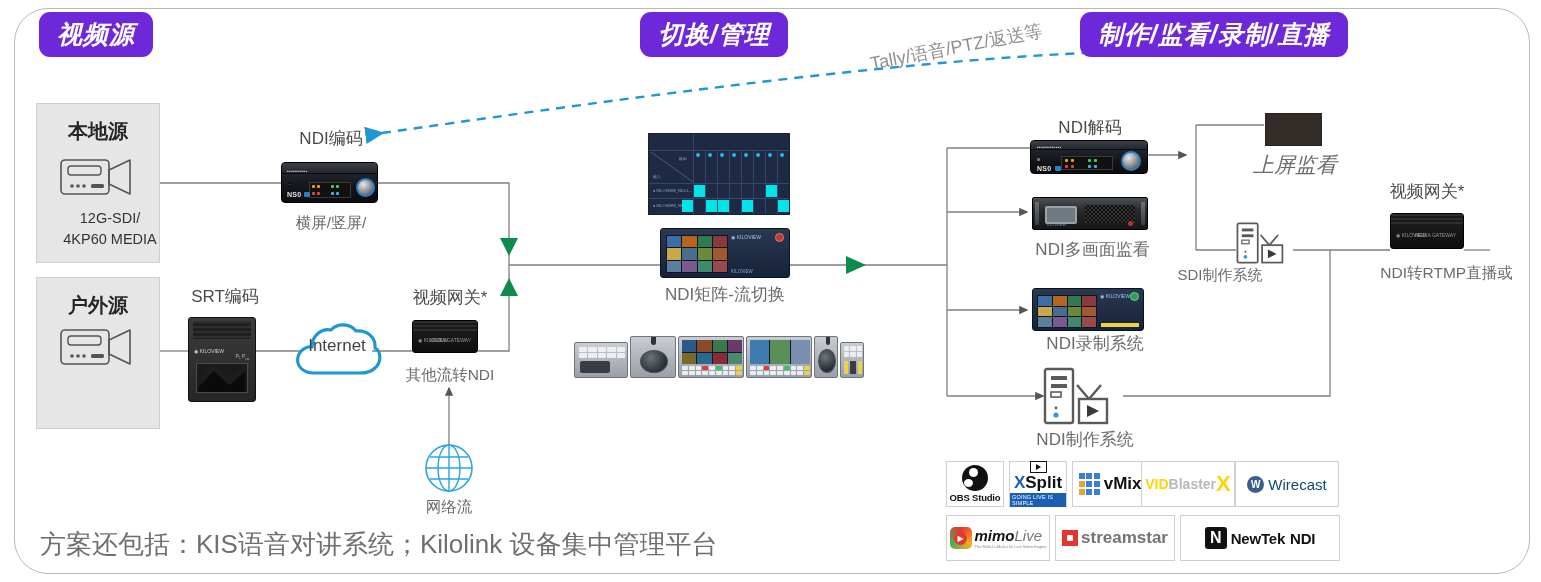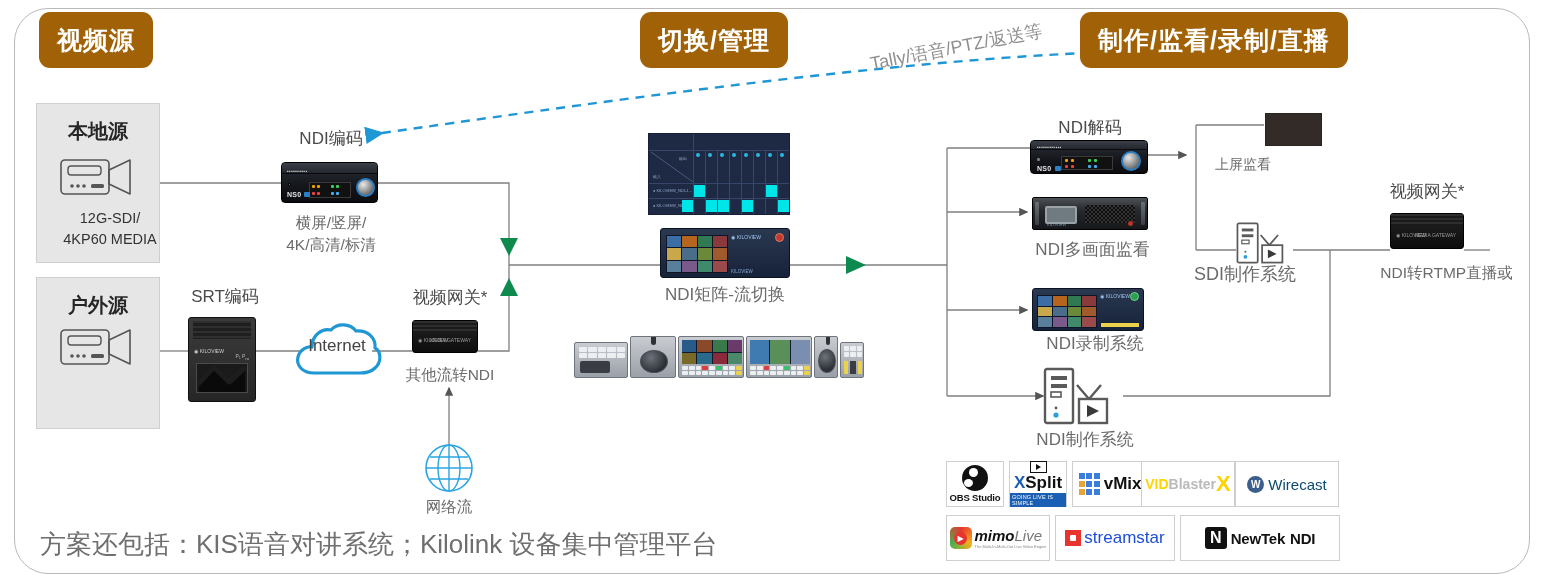--- a/index.html
+++ b/index.html
@@ -13,30 +13,31 @@
 
   .frame {
     position: absolute; left: 14px; top: 8px;
     width: 1516px; height: 566px;
     border: 1.6px solid #b9b9b9;
     border-radius: 34px;
   }
 
   .badge {
     position: absolute;
-    background: #a16207;
+    background: #6d28d9;
     color: #ffffff;
     border-radius: 11px;
     font-size: 25px;
     font-weight: bold;
     letter-spacing: 1px;
     display: flex; align-items: center; justify-content: center;
     white-space: nowrap;
     padding: 0 18px;
-    height: 56px;
+    height: 45px;
+    font-style: italic;
   }
 
   .lbl {
     position: absolute;
     color: #6b6b6b;
     font-size: 15.5px;
     line-height: 19px;
     white-space: nowrap;
     text-align: center;
   }
@@ -179,21 +180,21 @@
   .wc-txt{ color:#0c4a6e;font-size:15px; }
 
   .mimo-mark{ width:22px;height:22px;border-radius:5px;background:conic-gradient(#e8342f,#f2b01e,#4caf50,#e8342f);display:flex;align-items:center;justify-content:center;}
   .mimo-mark i{ width:13px;height:13px;border-radius:50%;background:#e8342f;color:#fff;font-size:8px;font-style:normal;display:flex;align-items:center;justify-content:center;font-weight:bold;}
   .mimo-t1{ font-style:italic;font-weight:bold;font-size:15px;color:#111; }
   .mimo-t2{ font-style:italic;font-size:15px;color:#777; }
   .mimo-sub{ font-size:4px;color:#888; }
 
   .ss-sq{ width:16px;height:16px;background:#e8342f;display:flex;align-items:center;justify-content:center;}
   .ss-sq i{ width:6px;height:6px;background:#fff;border-radius:1px;display:block; }
-  .ss-txt{ font-weight:normal;font-size:17px;color:#1d4ed8; }
+  .ss-txt{ font-weight:bold;font-size:17px;color:#737373; }
 
   .nt-mark{ width:22px;height:22px;background:#111;border-radius:3px;position:relative;}
   .nt-mark::after{content:"N";position:absolute;inset:0;color:#fff;font-weight:bold;font-size:16px;display:flex;align-items:center;justify-content:center;}
   .nt-txt{ font-weight:bold;font-size:15px;color:#111;letter-spacing:-.2px; }
 
   .footer {
     position:absolute; color:#6f6f6f; font-size:26px; white-space:nowrap;
   }
 
   svg.wires { position:absolute; left:0; top:0; width:1541px; height:582px; pointer-events:none; }
@@ -333,21 +334,20 @@
       <div class="px" style="left:7px;top:9px;background:#f04040;"></div>
       <div class="px" style="left:21px;top:9px;background:#40b0f0;"></div>
       <div class="px" style="left:26px;top:9px;background:#40b0f0;"></div>
     </div>
     <div class="knob" style="left:74px; top:15px; width:19px; height:19px;"></div>
     <div class="tag" style="left:5px; top:28px; color:#e4e4e4; font-size:7px; font-weight:bold;">NS0</div>
     <div class="px" style="left:22px;top:29px;width:6px;height:5px;background:#2b7fc4;"></div>
   </div>
   <div class="lbl" style="left:226px; top:212px; width:210px; line-height:22px;">
     <div>横屏/竖屏/</div>
-    <div>4K/高清/标清</div>
   </div>
 
   <div class="lbl dark" style="left:160px; top:287px; width:130px; font-size:17px;">SRT编码</div>
   <div class="srt" style="left:188px; top:317px; width:68px; height:85px;">
     <div class="grooves" style="left:4px;right:4px;top:3px;height:18px;"></div>
     <div style="position:absolute;left:5px;top:30px;color:#cfcfcf;font-size:5px;">◉ KILOVIEW</div>
     <div style="position:absolute;right:6px;top:35px;color:#b9b9b9;font-size:5px;">P₁ P<sub>ro</sub></div>
     <div class="lcd" style="left:7px; top:45px; right:7px; bottom:8px;">
       <svg width="100%" height="100%" viewBox="0 0 54 32" preserveAspectRatio="none">
         <path d="M2,26 L20,6 L36,24 L52,8 L52,32 L2,32 z" fill="#0a0a0a"></path>
@@ -570,21 +570,21 @@
       <div class="px" style="left:9px;top:8px;background:#f04040;"></div>
       <div class="px" style="left:26px;top:8px;background:#40b0f0;"></div>
       <div class="px" style="left:32px;top:8px;background:#40b0f0;"></div>
     </div>
     <div class="knob" style="left:90px; top:10px; width:20px; height:20px;"></div>
     <div class="tag" style="left:6px; top:24px; color:#e4e4e4; font-size:7px; font-weight:bold;">NS0</div>
     <div class="px" style="left:24px;top:25px;width:6px;height:5px;background:#2b7fc4;"></div>
   </div>
 
   <div class="monitorblk" style="left:1265px; top:113px; width:57px; height:33px;"></div>
-  <div class="lbl" style="left:1188px; top:155px; width:110px; font-size:14px;">上屏监看</div>
+  <div class="lbl" style="left:1240px; top:155px; width:110px; font-size:21px;font-style:italic;">上屏监看</div>
 
   <div class="rack" style="left:1032px; top:197px; width:116px; height:33px;">
     <div class="ear" style="left:2px; top:4px; bottom:4px;"></div>
     <div class="ear" style="right:2px; top:4px; bottom:4px;"></div>
     <div class="lcd" style="left:12px; top:8px; width:32px; height:18px;"></div>
     <div class="vent" style="left:52px; top:7px; right:12px; bottom:6px;
          background:repeating-conic-gradient(#0e0e0e 0% 25%, #343434 0% 50%) 0 0/4px 4px;"></div>
     <div style="position:absolute;left:14px;bottom:2px;color:#7a9fbf;font-size:4px;">KILOVIEW</div>
     <div style="position:absolute;right:14px;bottom:3px;width:5px;height:5px;border-radius:50%;background:#b8352b;"></div>
   </div>
@@ -639,21 +639,21 @@
     <rect x="2" y="2" width="28" height="54" rx="2" fill="#fff" stroke="#5a5a5a" stroke-width="2.4"></rect>
     <rect x="8" y="9" width="16" height="4" fill="#5a5a5a"></rect>
     <rect x="8" y="17" width="16" height="4" fill="#5a5a5a"></rect>
     <rect x="8" y="25" width="10" height="5" fill="none" stroke="#5a5a5a" stroke-width="1.6"></rect>
     <circle cx="13" cy="41" r="1.4" fill="#5a5a5a"></circle>
     <circle cx="13" cy="48" r="2.6" fill="#2a9ee0"></circle>
     <path d="M34,18 L46,32 L58,18" fill="none" stroke="#5a5a5a" stroke-width="2.4" stroke-linejoin="round"></path>
     <rect x="36" y="32" width="28" height="24" fill="#fff" stroke="#5a5a5a" stroke-width="2.4"></rect>
     <path d="M44,38 L56,44 L44,50 z" fill="#3a3a3a"></path>
   </svg>
-  <div class="lbl" style="left:1180px; top:265px; width:130px; font-size:18px;">SDI制作系统</div>
+  <div class="lbl" style="left:1155px; top:265px; width:130px; font-size:15px;">SDI制作系统</div>
 
   <div class="lbl dark" style="left:1362px; top:182px; width:130px; font-size:17px;">视频网关*</div>
   <div class="gw" style="left:1390px; top:213px; width:74px; height:36px;">
     <div class="fins"></div>
     <div class="txt" style="left:5px; top:18px;">◉ KILOVIEW</div>
     <div class="txt" style="right:7px; top:18px;">MEDIA GATEWAY</div>
   </div>
   <div class="lbl" style="left:1364px; top:261px; width:165px; line-height:23px;">
     <div>NDI转RTMP直播或</div>
   </div>

